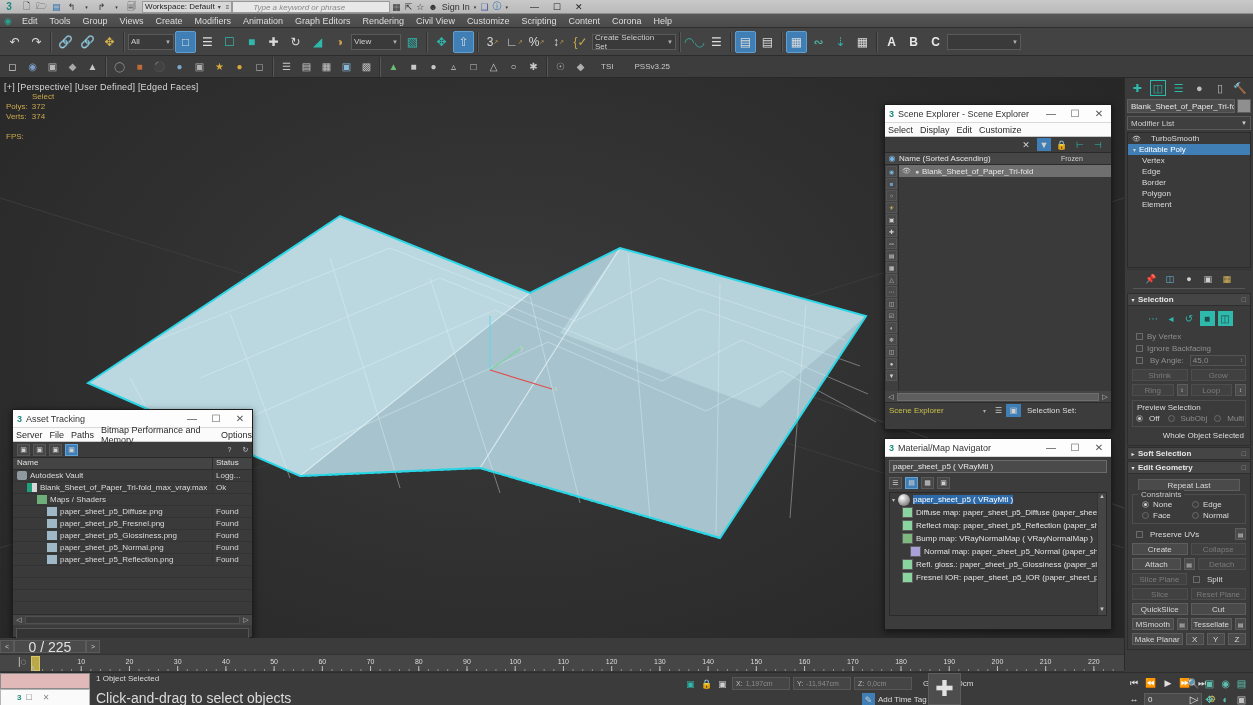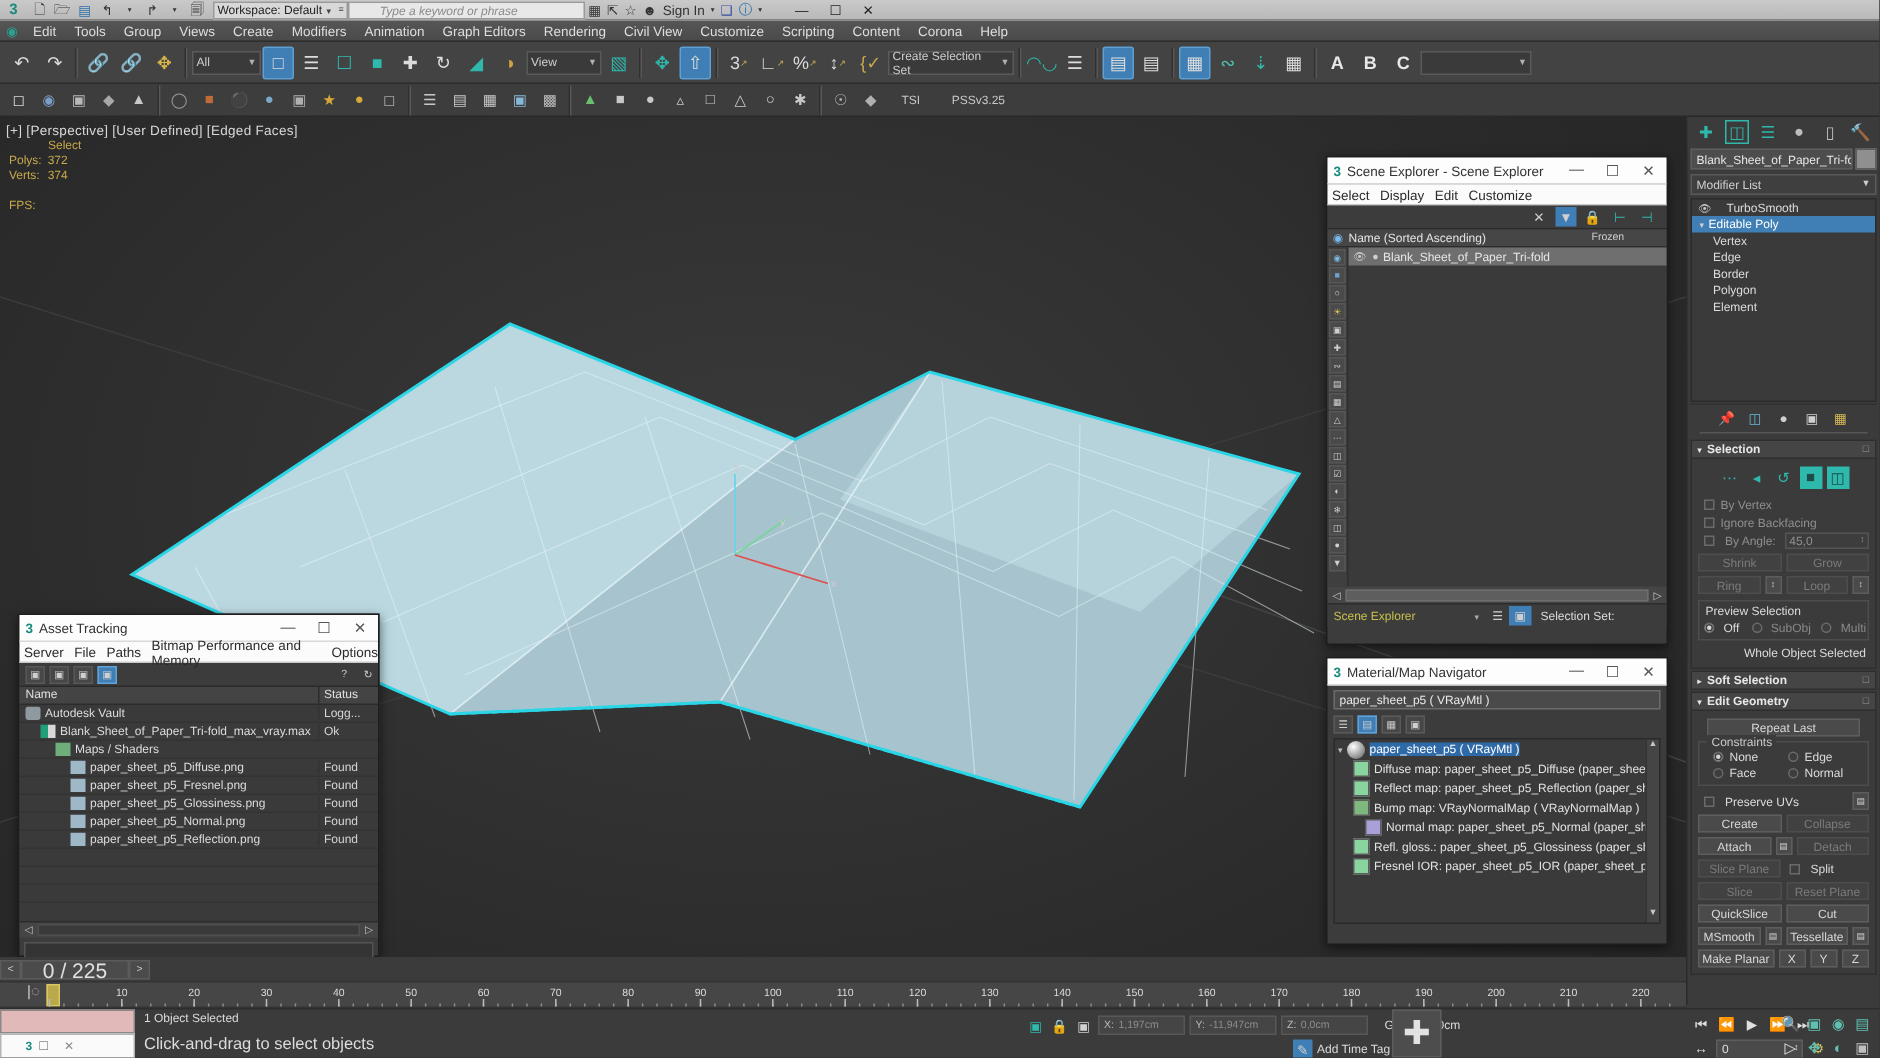--- a/index.html
+++ b/index.html
@@ -260,21 +260,21 @@
 
   
   .statusarea { position:absolute; left:0; top:672px; width:1253px; height:33px;
       background:#3b3b3b; border-top:1px solid #2d2d2d; }
   .mxs-listener { position:absolute; left:0; top:0; width:90px; height:16px;
       background:#e2b9b9; border:1px solid #8a8a8a;}
   .mxs-listener2 { position:absolute; left:0; top:16px; width:90px; height:17px;
       background:#fafafa; border:1px solid #b5b5b5; display:flex; align-items:center;
       font-size:8px; color:#444; }
   .status-text { position:absolute; left:96px; top:1px; font-size:8px; color:#dcdcdc;}
-  .status-prompt { position:absolute; left:96px; top:17px; font-size:11px; color:#dcdcdc;}
+  .status-prompt { position:absolute; left:96px; top:17px; font-size:14px; color:#dcdcdc;}
   .sb-grp { position:absolute; display:flex; align-items:center; gap:3px;}
   .sb-ic { width:13px;height:13px; display:flex;align-items:center;justify-content:center;
       font-size:9px; color:#cfcfcf;}
   .coordfield { height:13px; width:58px; background:#454545; border:1px solid #575757;
       font-size:7px; color:#8d8d8d; display:flex; align-items:center;}
   .coordfield .ax { color:#bdbdbd; padding:0 3px; }
   .gridlab { font-size:8px; color:#dcdcdc; }
   .bigplus { position:absolute; right:2px; top:0px; width:33px; height:32px;
       background:#4d4d4d; border:1px solid #5d5d5d; display:flex; align-items:center;
       justify-content:center; font-size:22px; color:#e2e2e2;}

